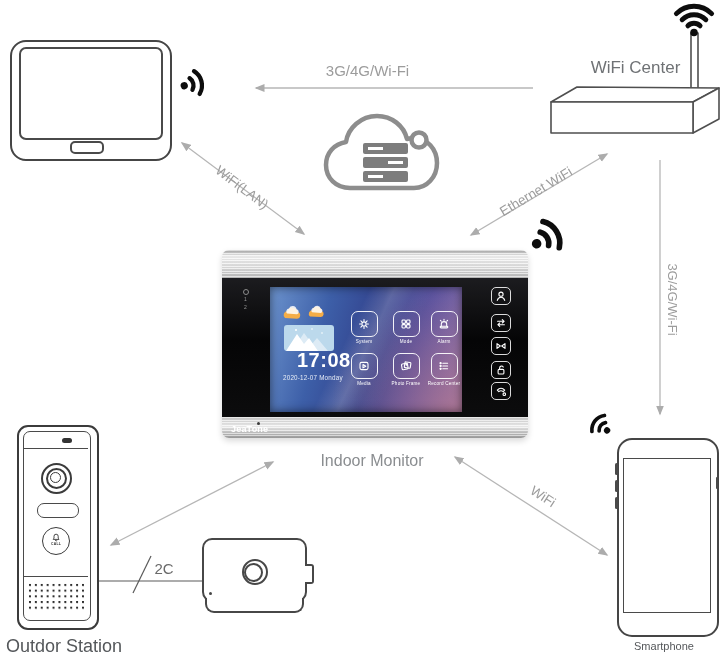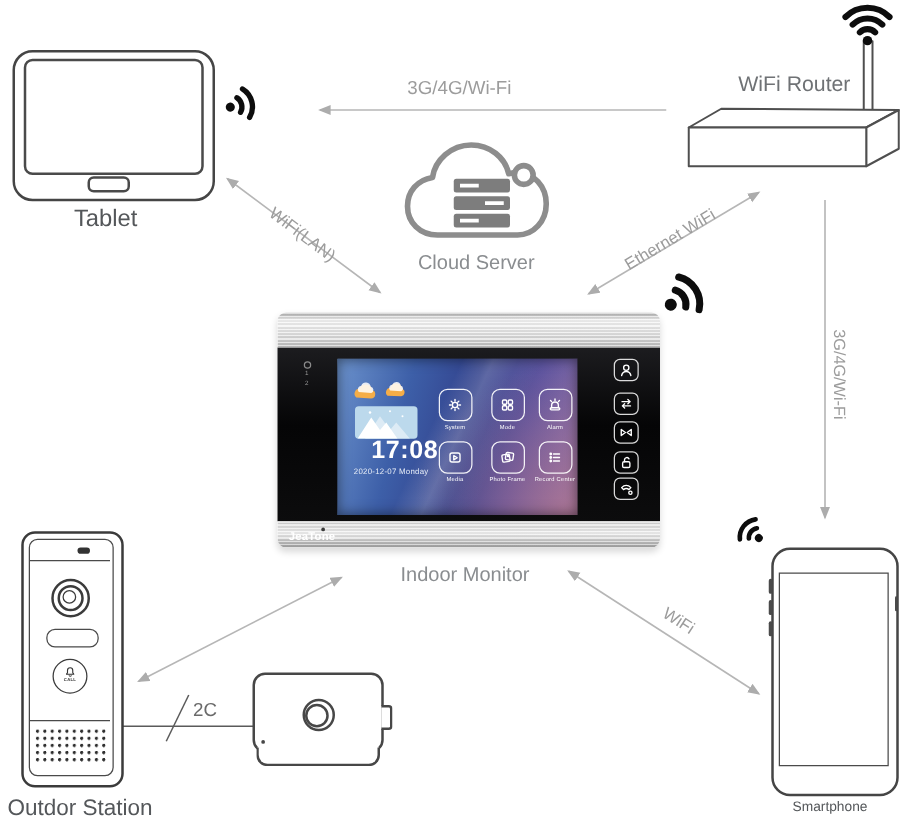--- a/index.html
+++ b/index.html
@@ -124,47 +124,45 @@
   <div class="abs" style="left:6px;top:36px;width:170px;height:125px;z-index:2;">
     <div class="tab-outer"></div>
     <div class="tab-screen"></div>
     <div class="tab-pill"></div>
   </div>
   <svg class="wifi" style="left:176px;top:66px;transform:rotate(76deg);" width="38" height="34" viewBox="0 0 24 20">
     <circle cx="12" cy="17" r="2.3"></circle>
     <path d="M8.2 12.6a5.6 5.6 0 0 1 7.6 0"></path>
     <path d="M4.6 8.8a10.6 10.6 0 0 1 14.8 0"></path>
   </svg>
-  <div class="node-lbl" style="left:27px;top:165px;width:115px;font-size:19px;">Tablet</div>
 
   <svg class="abs outline" style="left:316px;top:102px;z-index:2;" width="130" height="100" viewBox="0 0 130 100">
     <path d="M98,86 H34 C20,86 10,76 10,63 C10,51 18,42 30,40 C32,26 45,14 61,14 C76,14 88,24 91,37 C93,36.5 96,36 98,36 C111,36 121,47 121,61 C121,75 111,86 98,86 Z" fill="#fff" stroke="#8d8d8d" stroke-width="4.5"></path>
     <rect x="47" y="41" width="45" height="11" rx="2" fill="#7d7d7d" stroke="none"></rect>
     <rect x="47" y="55" width="45" height="11" rx="2" fill="#7d7d7d" stroke="none"></rect>
     <rect x="47" y="69" width="45" height="11" rx="2" fill="#7d7d7d" stroke="none"></rect>
     <rect x="52" y="45" width="15" height="3" fill="#fff" stroke="none"></rect>
     <rect x="72" y="59" width="15" height="3" fill="#fff" stroke="none"></rect>
     <rect x="52" y="73" width="15" height="3" fill="#fff" stroke="none"></rect>
     <circle cx="103" cy="38" r="7.5" fill="#fff" stroke="#8d8d8d" stroke-width="4.5"></circle>
   </svg>
-  <div class="node-lbl gray" style="left:316px;top:202px;width:130px;font-size:16px;">Cloud Server</div>
 
   <svg class="abs outline" style="left:548px;top:25px;z-index:2;" width="172" height="112" viewBox="0 0 172 112">
     <rect x="143" y="8" width="7" height="62" fill="#fff" stroke="#4f4f4f" stroke-width="1.6"></rect>
     <polygon points="3,77 29,62 171,63 145,77" fill="#fff" stroke="#4f4f4f" stroke-width="1.6"></polygon>
     <polygon points="145,77 171,63 171,94 145,108" fill="#fff" stroke="#4f4f4f" stroke-width="1.6"></polygon>
     <rect x="3" y="77" width="142" height="31" fill="#fff" stroke="#4f4f4f" stroke-width="1.6"></rect>
   </svg>
   <svg class="wifi" style="left:671px;top:1px;" width="46" height="36" viewBox="0 0 24 20">
     <circle cx="12" cy="17.5" r="2.1"></circle>
     <path d="M8.6 13.8a4.8 4.8 0 0 1 6.8 0"></path>
     <path d="M5.4 10.4a9.3 9.3 0 0 1 13.2 0"></path>
     <path d="M2.2 7a13.8 13.8 0 0 1 19.6 0"></path>
   </svg>
-  <div class="node-lbl" style="left:578px;top:58px;width:115px;font-size:17px;color:#6f7275;">WiFi Router</div>
+  <div class="node-lbl" style="left:578px;top:58px;width:115px;font-size:17px;color:#6f7275;">WiFi Center</div>
 
   <div class="monitor">
     <div class="mon-black"></div>
     <div class="mon-top"></div>
     <div class="mon-bottom"></div>
     <div class="mon-dot"></div>
     <div class="sensor"></div>
     <div class="mark" style="top:46px;">1</div>
     <div class="mark" style="top:54px;">2</div>
     <div class="jeatone">JeaTone</div>

